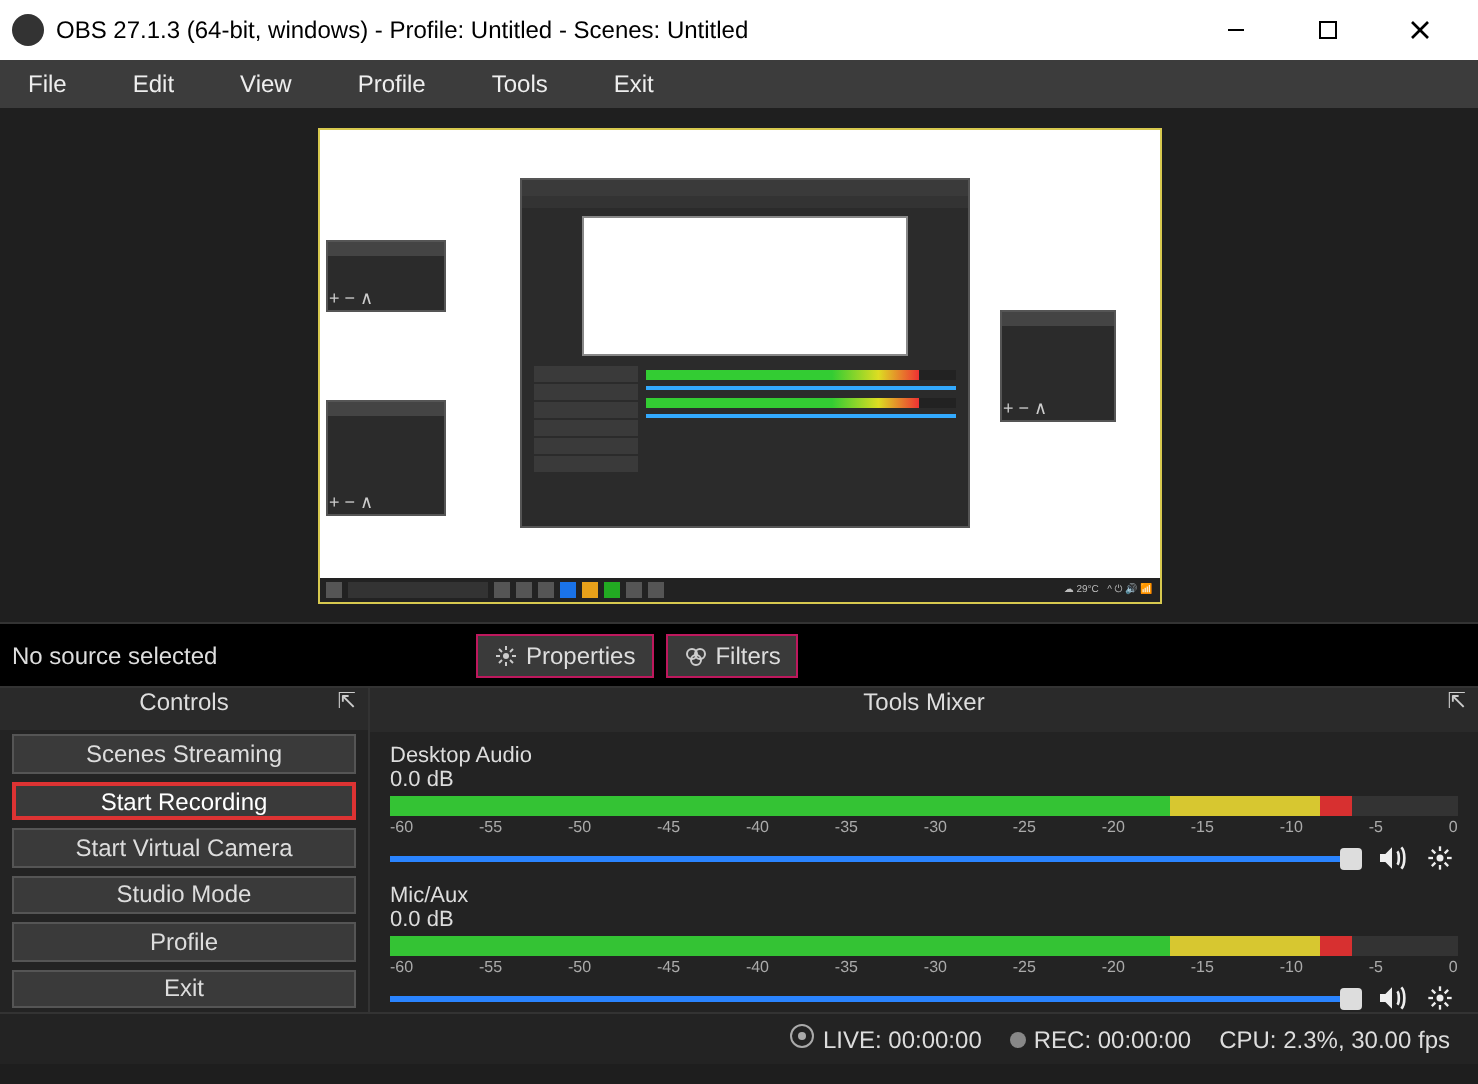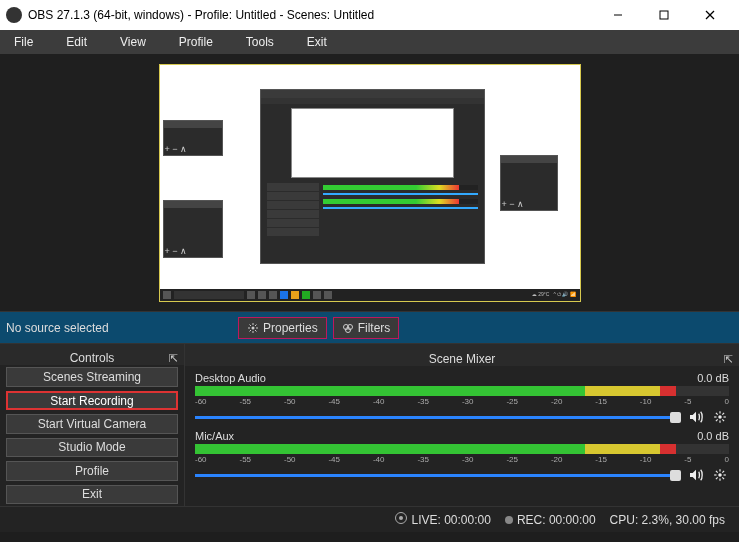--- a/index.html
+++ b/index.html
@@ -26,34 +26,34 @@
   .inner-preview .ctrlcol { position:absolute; left:6px; top:92px; width:52px; }
   .inner-preview .ctrlcol div { height:8px; background:#3a3a3a; margin:1px 0; font-size:5px;}
   .inner-preview .aud { position:absolute; left:62px; top:92px; right:6px;}
   .inner-preview .aud .bar2 { height:5px; margin:3px 0; background:linear-gradient(to right,#3c3,#3c3 60%,#dd2 75%,#e33 88%,#222 88%);}
   .inner-preview .aud .slider { height:2px; background:#3af; margin-bottom:4px;}
   .taskbar { position:absolute; left:0; right:0; bottom:0; height:12px; background:#222; display:flex; align-items:center; padding:0 3px; gap:3px;}
   .taskbar .tb-icon { width:8px; height:8px; background:#555; }
   .taskbar .search { flex:0 0 70px; height:8px; background:#333; }
   .taskbar .spacer { flex:1; }
   .taskbar .clock { font-size:5px; color:#bbb;}
-  .srcbar { height: 32px; background: #0c4a6e; display: flex; align-items: center; padding: 0 6px; gap:6px; border-bottom: 1px solid #333;}
+  .srcbar { height: 32px; background: #000000; display: flex; align-items: center; padding: 0 6px; gap:6px; border-bottom: 1px solid #333;}
   .srcbar .label { flex: 0 0 200px; }
   .srcbar .btn { background:#3a3a3a; border:1px solid #be185d; padding:3px 8px; display:flex; align-items:center; gap:4px; color:#ddd;}
   .gear-svg { width:12px; height:12px; }
   .panels { display:flex; height: 162px; }
   .controls-panel { width: 185px; background:#232323; border-right:1px solid #333; display:flex; flex-direction:column;}
-  .panel-header { height:22px; background:#2a2a2a; display:flex; align-items:flex-end; justify-content:center; position:relative; font-size:12px;}
+  .panel-header { height:22px; background:#2a2a2a; display:flex; align-items:flex-start; justify-content:center; position:relative; font-size:12px;}
   .panel-header .popout { position:absolute; right:6px; font-size:11px; color:#ccc; cursor:pointer;}
   .ctrl-btn { margin:2px 6px; height:20px; background:#3a3a3a; border:1px solid #555; display:flex; align-items:center; justify-content:center; font-size:12px;}
   .ctrl-btn.hi { border:2px solid #d33; color:#fff; }
   .mixer-panel { flex:1; background:#232323; display:flex; flex-direction:column;}
   .mixer-body { flex:1; padding:6px 10px 0 10px; overflow:hidden;}
   .track { margin-bottom:4px; }
-  .track-head { display:flex; justify-content:space-between; font-size:11px; margin-bottom:2px;}
+  .track-head { display:flex; justify-content:space-between; font-size:11px; margin-bottom:2px;flex-direction:column;}
   .vu { height:10px; position:relative; background:#111; overflow:hidden; }
   .vu .seg { position:absolute; top:0; bottom:0;}
   .vu .g { left:0; width:73%; background:#34c334;}
   .vu .y { left:73%; width:14%; background:#d7c730;}
   .vu .r { left:87%; width:3%; background:#d73030;}
   .vu .off { left:90%; right:0; background:#333;}
   .scale { display:flex; justify-content:space-between; font-size:8px; color:#aaa; margin-top:1px;}
   .slider-row { display:flex; align-items:center; gap:6px; margin-top:2px;}
   .slider { flex:1; height:3px; background:#2a84ff; position:relative;}
   .slider .knob { position:absolute; right:0; top:-4px; width:11px; height:11px; background:#ddd; border-radius:2px;}
@@ -187,21 +187,21 @@
     <div class="ctrl-btn">Scenes Streaming</div>
     <div class="ctrl-btn hi">Start Recording</div>
     <div class="ctrl-btn">Start Virtual Camera</div>
     <div class="ctrl-btn">Studio Mode</div>
     <div class="ctrl-btn">Profile</div>
     <div class="ctrl-btn">Exit</div>
   </div>
 
   <div class="mixer-panel">
     <div class="panel-header">
-      <span>Scene Mixer</span>
+      <span>Tools Mixer</span>
       <span class="popout">⇱</span>
     </div>
     <div class="mixer-body">
 
       <div class="track">
         <div class="track-head">
           <span>Desktop Audio</span>
           <span>0.0 dB</span>
         </div>
         <div class="vu">

